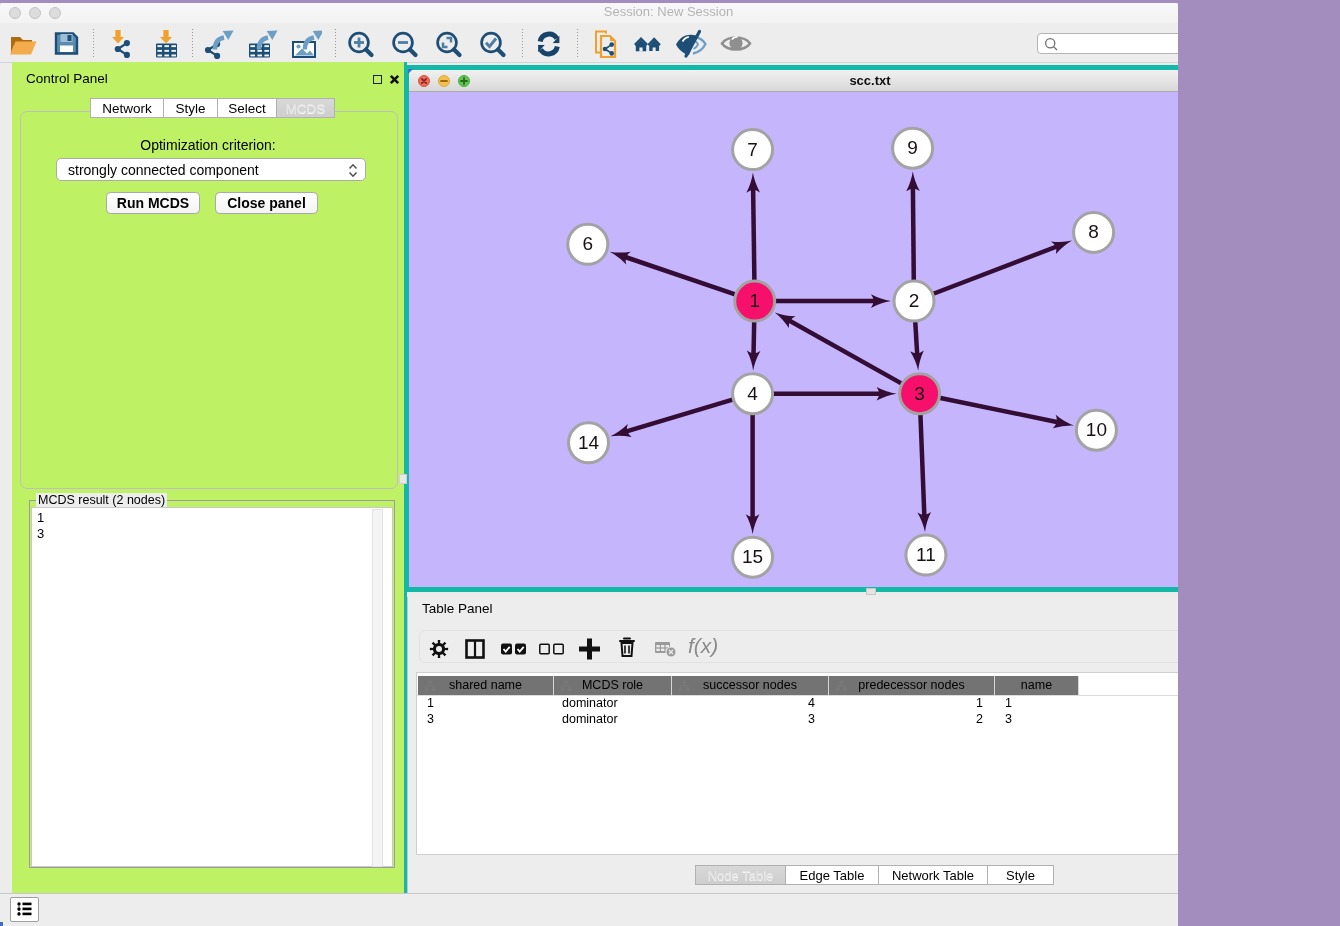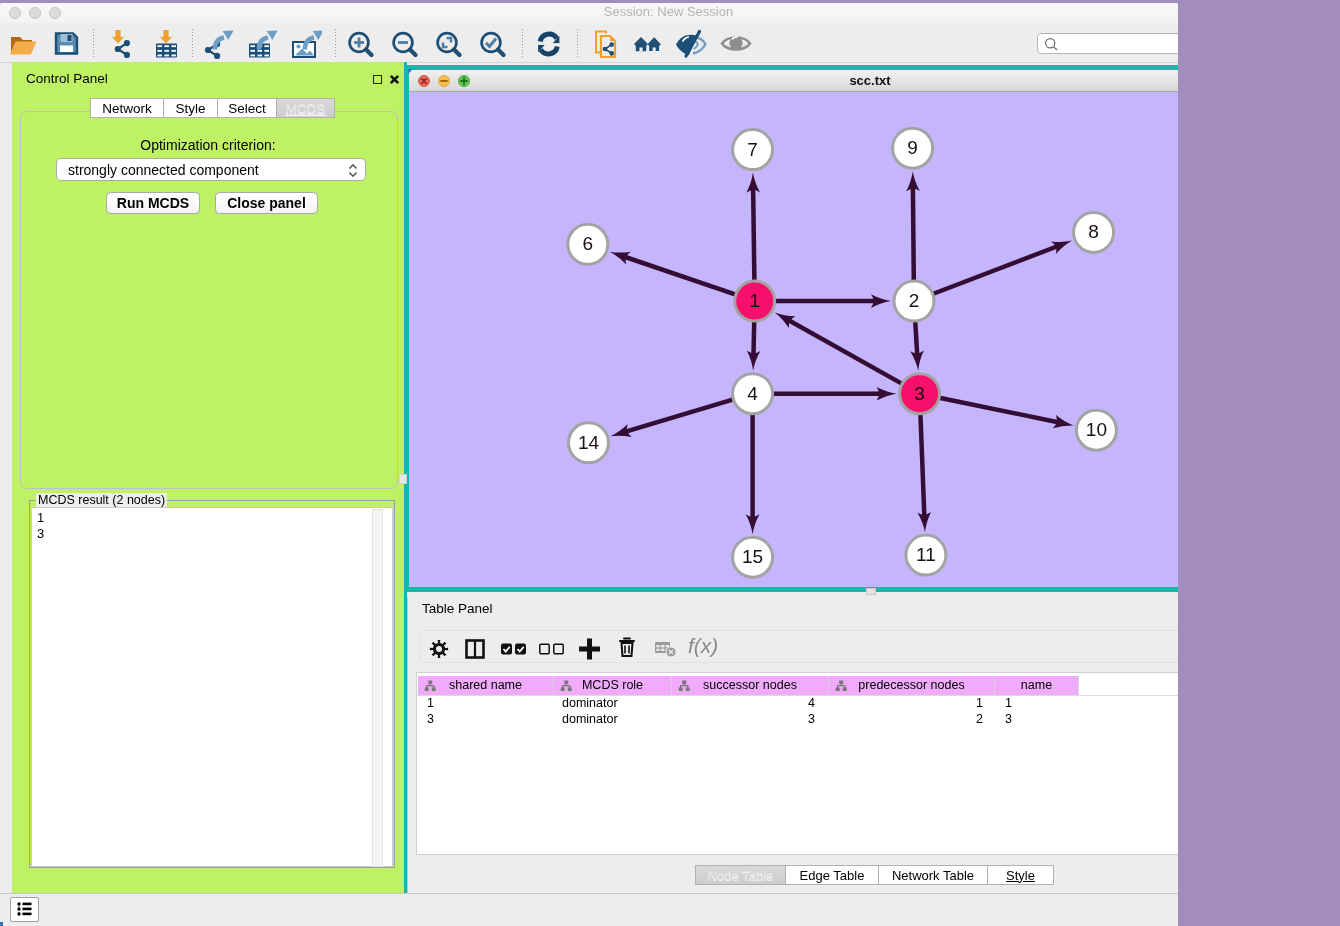--- a/index.html
+++ b/index.html
@@ -16,21 +16,21 @@
   .tsep{position:absolute;top:6px;height:28px;width:1px;background:repeating-linear-gradient(#999 0,#999 1px,transparent 1px,transparent 3px);}
   .ticon{position:absolute;top:5px;}
   #search{position:absolute;left:1037px;top:10px;width:290px;height:21px;border:1px solid #b5b5b5;border-radius:4px;background:#fff;box-sizing:border-box;}
   
   #cp{position:absolute;left:12px;top:62px;width:392px;height:831px;background:#bef264;border-right:3px solid #14b8a6;box-sizing:content-box;}
   #cp-title{position:absolute;left:14px;top:9px;font-size:13.5px;color:#000;}
   .float-btn{position:absolute;width:9px;height:9px;border:1.5px solid #222;box-sizing:border-box;}
   
   .tabgroup{position:absolute;display:flex;border:1px solid #b1b1b1;border-radius:0;overflow:hidden;background:#fff;z-index:3;}
   .tab{font-size:13.5px;color:#000;background:#fff;text-align:center;border-right:1px solid #b1b1b1;display:flex;align-items:center;justify-content:center;}
-  .tab:last-child{border-right:none;text-decoration:underline;}
+  .tab:last-child{border-right:none;}
   .tab.sel{background:linear-gradient(#d8d8d8,#cecece);color:#e3e3e3;text-shadow:0 1px 0 #f5f5f5;}
   
   #cp-pane{position:absolute;left:8px;top:49px;width:376px;height:376px;border:1px solid #bfbfbf;border-radius:7px;}
   #opt-label{position:absolute;left:0;top:75px;width:392px;text-align:center;font-size:14px;}
   #combo{position:absolute;left:44px;top:96px;width:310px;height:23px;background:#fff;border:1px solid #ababab;border-radius:5px;box-sizing:border-box;}
   #combo span{position:absolute;left:11px;top:3px;font-size:14px;}
   .btn{position:absolute;height:22px;background:linear-gradient(#ffffff,#f3f3f3);border:1px solid #a9a9a9;border-radius:4.5px;box-sizing:border-box;font-size:14px;text-align:center;font-weight:bold;}
   
   #mcds-fs{position:absolute;left:17px;top:438px;width:366px;height:368px;border:1px solid #9d9d9d;box-sizing:border-box;}
   #mcds-legend{position:absolute;left:6px;top:-8px;background:#ededed;font-size:12.5px;padding:0 2px;}
@@ -40,21 +40,21 @@
   #frame{position:absolute;left:404px;top:65px;width:932px;height:527px;border:5px solid #14b8a6;box-sizing:border-box;background:#c4b5fd;}
   #ftitle{position:absolute;left:0;top:0;width:100%;height:21px;background:linear-gradient(#f1f1f1,#d8d8d8);border-bottom:1px solid #aaa;}
   #ftitle .mac{position:absolute;top:4.5px;width:12px;height:12px;border-radius:50%;box-sizing:border-box;}
   #ftext{position:absolute;width:100%;text-align:center;font-size:13px;font-weight:bold;color:#111;line-height:21px;}
   #corner-blue{position:absolute;left:-1px;top:-1px;width:0;height:0;border-top:5px solid #3b6fd0;border-right:5px solid transparent;}
   
   #tp{position:absolute;left:407px;top:597px;width:930px;height:296px;background:#ededed;border-left:1px solid #c6c6c6;box-sizing:border-box;}
   #tp-title{position:absolute;left:14px;top:4px;font-size:13.5px;}
   #tp-toolbar{position:absolute;left:13px;top:35px;width:1304px;height:31px;}
   #tbl{position:absolute;left:8px;top:75px;width:910px;height:183px;background:#fff;border:1px solid #cfcfcf;box-sizing:border-box;}
-  .hcell{position:absolute;top:3px;height:19px;background:#f0abfc;border-right:1px solid #d5d5d5;box-sizing:border-box;font-size:12.5px;text-align:center;line-height:18px;}
+  .hcell{position:absolute;top:3px;height:19px;background:#737373;border-right:1px solid #d5d5d5;box-sizing:border-box;font-size:12.5px;text-align:center;line-height:18px;}
   #hline{position:absolute;left:0;top:22px;width:100%;border-top:1px solid #dcdcdc;}
   .rowtxt{position:absolute;font-size:12.5px;height:16px;line-height:16px;}
   
   #status{position:absolute;left:0;top:893px;width:1337px;height:33px;background:#ededed;border-top:1px solid #c8c8c8;box-sizing:border-box;}
   #listbtn{position:absolute;left:10px;top:3px;width:29px;height:25px;background:#fff;border:1px solid #9f9f9f;border-radius:2px;box-sizing:border-box;}
   #membtn{position:absolute;left:1261px;top:3px;width:61px;height:25px;background:#fff;border:1px solid #9f9f9f;border-radius:3px;box-sizing:border-box;font-size:11px;overflow:hidden;}
   svg text{font-family:"Liberation Sans",sans-serif;}
 </style>
 </head>
 <body>

